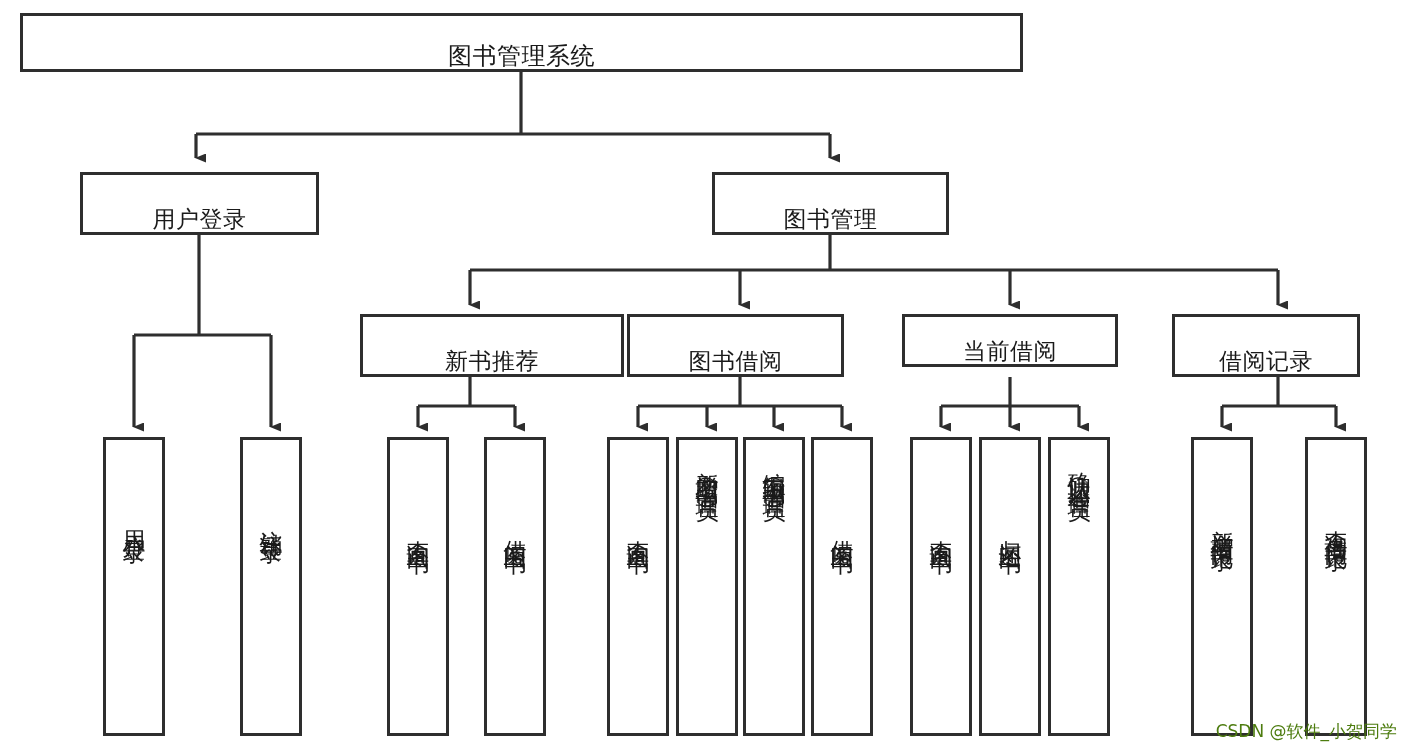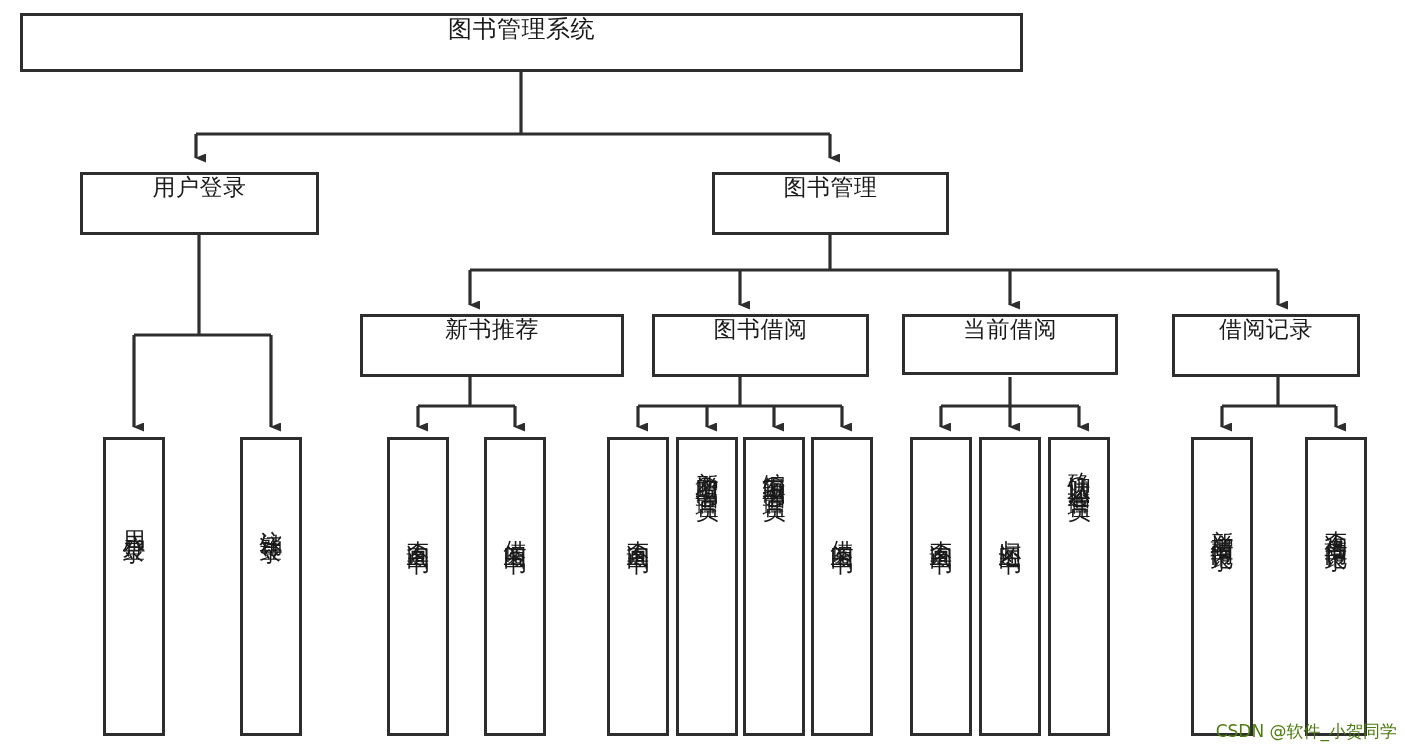--- a/index.html
+++ b/index.html
@@ -23,21 +23,21 @@
     top: 0;
     width: 1405px;
     height: 747px;
   }
   .node-box {
     position: absolute;
     box-sizing: border-box;
     border: 3px solid #2e2e2e;
     background: #ffffff;
     display: flex;
-    align-items: flex-start;
+    align-items: flex-end;
     justify-content: center;
   }
   .node-label-h {
     font-size: 23px;
     color: #1a1a1a;
     line-height: 1.1;
     white-space: nowrap;
     letter-spacing: 0.5px;
   }
   .node-root .node-label-h {
@@ -140,25 +140,25 @@
   </div>
 
   <div class="node-box" style="left:712px; top:172px; width:237px; height:63px;">
     <span class="node-label-h">图书管理</span>
   </div>
 
   <div class="node-box" style="left:360px; top:314px; width:264px; height:63px;">
     <span class="node-label-h">新书推荐</span>
   </div>
 
-  <div class="node-box" style="left:652px; top:314px; width:217px; height:63px;">
+  <div class="node-box" style="left:627px; top:314px; width:217px; height:63px;">
     <span class="node-label-h">图书借阅</span>
   </div>
 
-  <div class="node-box" style="left:902px; top:314px; width:216px; height:61px;">
+  <div class="node-box" style="left:902px; top:314px; width:216px; height:53px;">
     <span class="node-label-h">当前借阅</span>
   </div>
 
   <div class="node-box" style="left:1172px; top:314px; width:188px; height:63px;">
     <span class="node-label-h">借阅记录</span>
   </div>
 
   <div class="node-box node-leaf" style="left:103px; top:437px; width:62px; height:299px;">
     <span class="node-label-v leaf-pad-mid">用户登录</span>
   </div>

